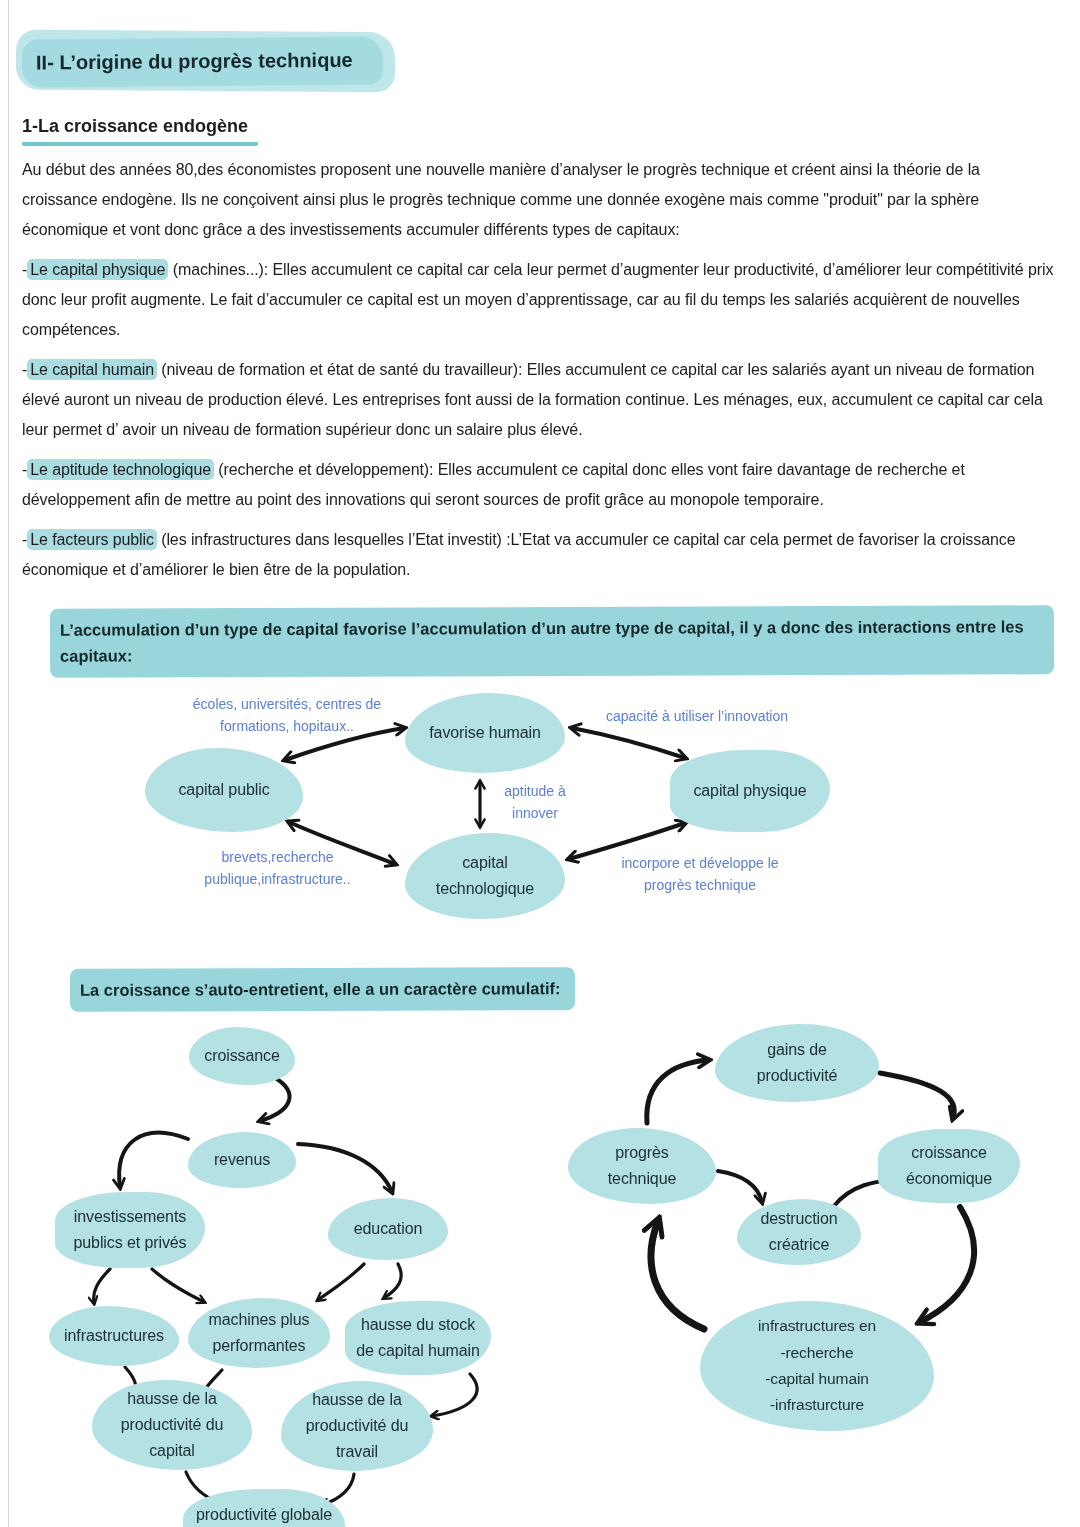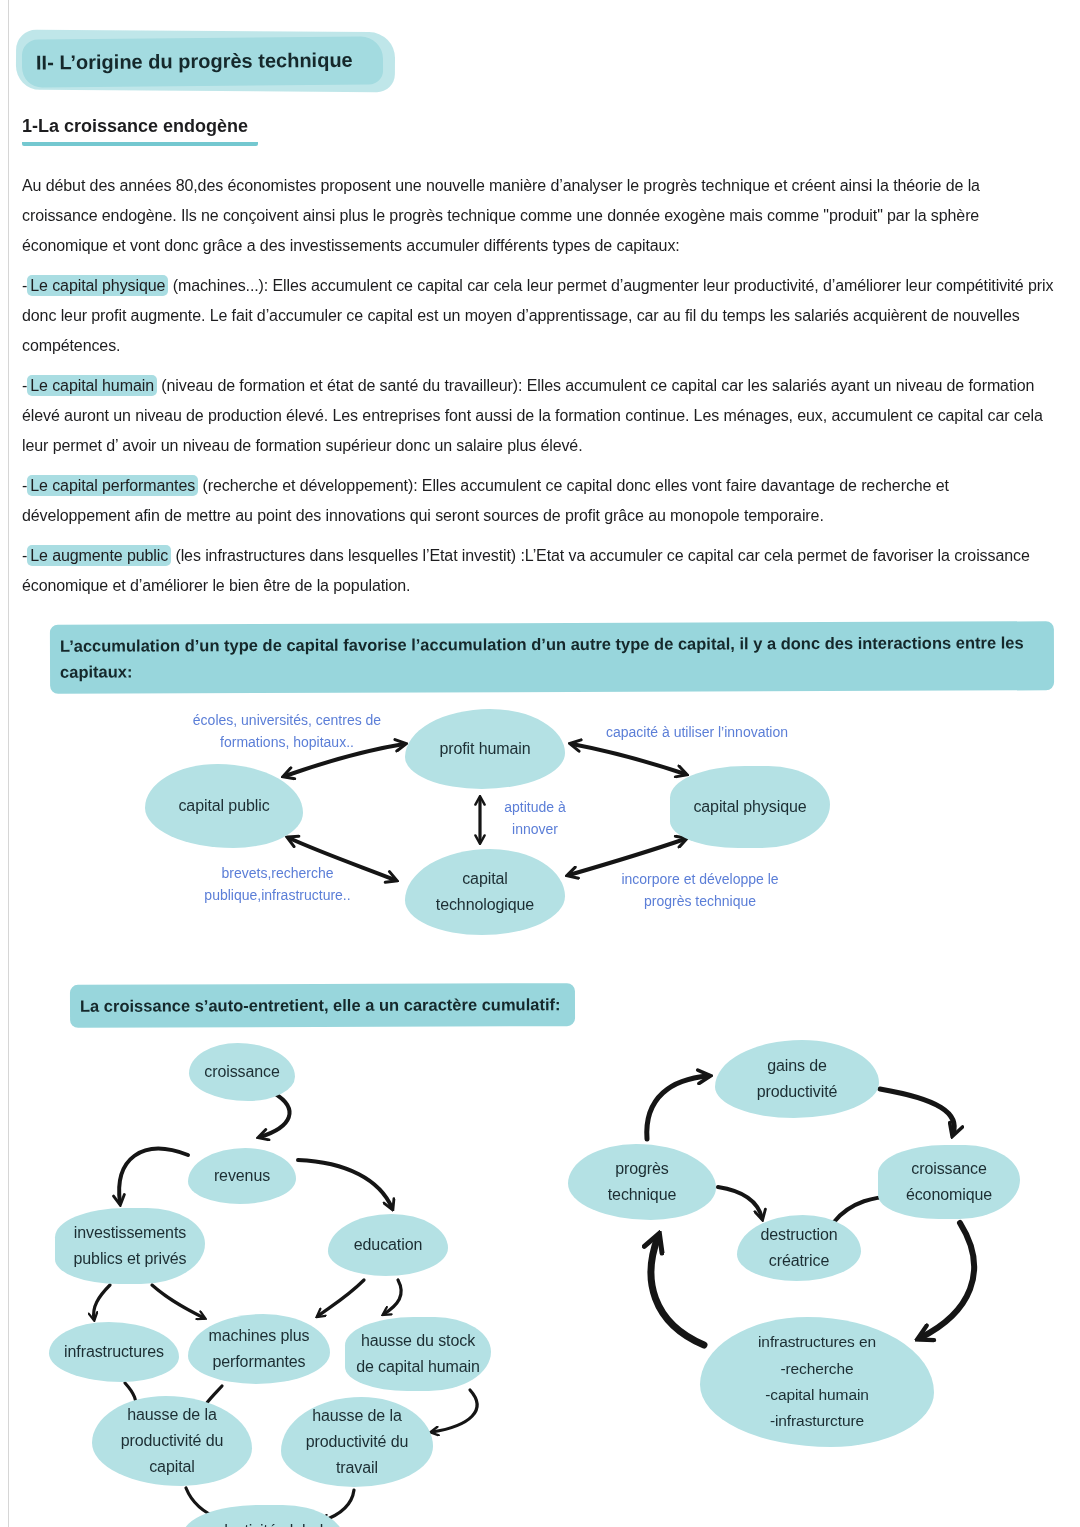--- a/index.html
+++ b/index.html
@@ -13,21 +13,21 @@
   .title-hl{display:inline-block;position:relative;font-size:20px;font-weight:700;color:#15282b;
             background:#8fd2d9;padding:12px 30px 13px 14px;border-radius:16px 22px 14px 20px;
             transform:rotate(-0.5deg);}
   .title-hl::before{content:"";position:absolute;left:-6px;right:-12px;top:-7px;bottom:-5px;
             background:#aadde2;border-radius:20px 26px 18px 24px;transform:rotate(0.9deg);z-index:-1;opacity:.75;}
 
   .subtitle{margin-top:30px;display:inline-block;font-size:18px;font-weight:700;color:#1d1d1f;
             border-bottom:4px solid #74c8d0;padding:0 10px 5px 0;border-radius:2px;}
 
   .body{font-size:16px;line-height:30px;letter-spacing:-0.1px;margin:0 0 10px 0;}
-  .intro{margin-top:25px;}
+  .intro{margin-top:9px;}
   .hl{background:#a9dde2;border-radius:5px;padding:2px 3px;}
 
   .big-hl{margin-top:22px;font-size:16.5px;font-weight:600;line-height:26px;color:#15282b;padding-left:28px;}
   .hl-band{background:#98d6dc;padding:8px 14px 9px 10px;border-radius:8px;box-decoration-break:clone;
            display:inline-block;transform:rotate(-0.2deg);}
 
   
   .diagram{position:relative;}
   .d1{height:250px;margin-top:14px;}
   .d2{height:556px;margin-top:12px;}
@@ -55,23 +55,23 @@
     <div>
       <span class="subtitle">1-La croissance endogène</span>
     </div>
 
     <p class="body intro">Au début des années 80,des économistes proposent une nouvelle manière d’analyser le progrès technique et créent ainsi la théorie de la croissance endogène. Ils ne conçoivent ainsi plus le progrès technique comme une donnée exogène mais comme "produit" par la sphère économique et vont donc grâce a des investissements accumuler différents types de capitaux:</p>
 
     <p class="body"><span>-</span><span class="hl">Le capital physique</span><span> (machines...): Elles accumulent ce capital car cela leur permet d’augmenter leur productivité, d’améliorer leur compétitivité prix donc leur profit augmente. Le fait d’accumuler ce capital est un moyen d’apprentissage, car au fil du temps les salariés acquièrent de nouvelles compétences.</span></p>
 
     <p class="body"><span>-</span><span class="hl">Le capital humain</span><span> (niveau de formation et état de santé du travailleur): Elles accumulent ce capital car les salariés ayant un niveau de formation élevé auront un niveau de production élevé. Les entreprises font aussi de la formation continue. Les ménages, eux, accumulent ce capital car cela leur permet d’ avoir un niveau de formation supérieur donc un salaire plus élevé.</span></p>
 
-    <p class="body"><span>-</span><span class="hl">Le capital performantes</span><span> (recherche et développement): Elles accumulent ce capital donc elles vont faire davantage de recherche et développement afin de mettre au point des innovations qui seront sources de profit grâce au monopole temporaire.</span></p>
+    <p class="body"><span>-</span><span class="hl">Le aptitude technologique</span><span> (recherche et développement): Elles accumulent ce capital donc elles vont faire davantage de recherche et développement afin de mettre au point des innovations qui seront sources de profit grâce au monopole temporaire.</span></p>
 
-    <p class="body"><span>-</span><span class="hl">Le augmente public</span><span> (les infrastructures dans lesquelles l’Etat investit) :L’Etat va accumuler ce capital car cela permet de favoriser la croissance économique et d’améliorer le bien être de la population.</span></p>
+    <p class="body"><span>-</span><span class="hl">Le facteurs public</span><span> (les infrastructures dans lesquelles l’Etat investit) :L’Etat va accumuler ce capital car cela permet de favoriser la croissance économique et d’améliorer le bien être de la population.</span></p>
 
     <div class="big-hl">
       <span class="hl-band">L’accumulation d’un type de capital favorise l’accumulation d’un autre type de capital, il y a donc des interactions entre les capitaux:</span>
     </div>
 
     <div class="diagram d1">
       <svg viewBox="0 0 1032 250">
         <defs>
           <marker id="me" viewBox="0 0 10 10" refX="7.2" refY="5" markerWidth="3.6" markerHeight="3.6" orient="auto">
             <path d="M1.5,1 L8.8,5 L1.5,9" fill="none" stroke="#151515" stroke-width="2.1" stroke-linecap="round"></path>
@@ -79,21 +79,21 @@
           <marker id="ms" viewBox="0 0 10 10" refX="2.8" refY="5" markerWidth="3.6" markerHeight="3.6" orient="auto">
             <path d="M8.5,1 L1.2,5 L8.5,9" fill="none" stroke="#151515" stroke-width="2.1" stroke-linecap="round"></path>
           </marker>
         </defs>
         <path class="arrow a4" d="M263,70 C300,57 345,44 382,38" marker-start="url(#ms)" marker-end="url(#me)"></path>
         <path class="arrow a4" d="M550,38 C592,46 630,57 663,68" marker-start="url(#ms)" marker-end="url(#me)"></path>
         <path class="arrow a3" d="M458,92 L458,136" marker-start="url(#ms)" marker-end="url(#me)"></path>
         <path class="arrow a4" d="M267,132 C300,147 340,161 373,174" marker-start="url(#ms)" marker-end="url(#me)"></path>
         <path class="arrow a4" d="M547,169 C585,158 628,145 663,133" marker-start="url(#ms)" marker-end="url(#me)"></path>
       </svg>
-      <div class="node r1" style="left:383px;top:3px;width:160px;height:80px;">profit humain</div>
+      <div class="node r1" style="left:383px;top:3px;width:160px;height:80px;">favorise humain</div>
       <div class="node r2" style="left:123px;top:58px;width:158px;height:84px;text-align:right;">capital public</div>
       <div class="node r3" style="left:648px;top:60px;width:160px;height:82px;">capital physique</div>
       <div class="node r1" style="left:383px;top:143px;width:160px;height:86px;">capital
 technologique</div>
       <div class="blabel" style="left:150px;top:3px;width:230px;">écoles, universités, centres de
 formations, hopitaux..</div>
       <div class="blabel" style="left:555px;top:15px;width:240px;">capacité à utiliser l’innovation</div>
       <div class="blabel" style="left:468px;top:90px;width:90px;">aptitude à
 innover</div>
       <div class="blabel" style="left:148px;top:156px;width:215px;">brevets,recherche

